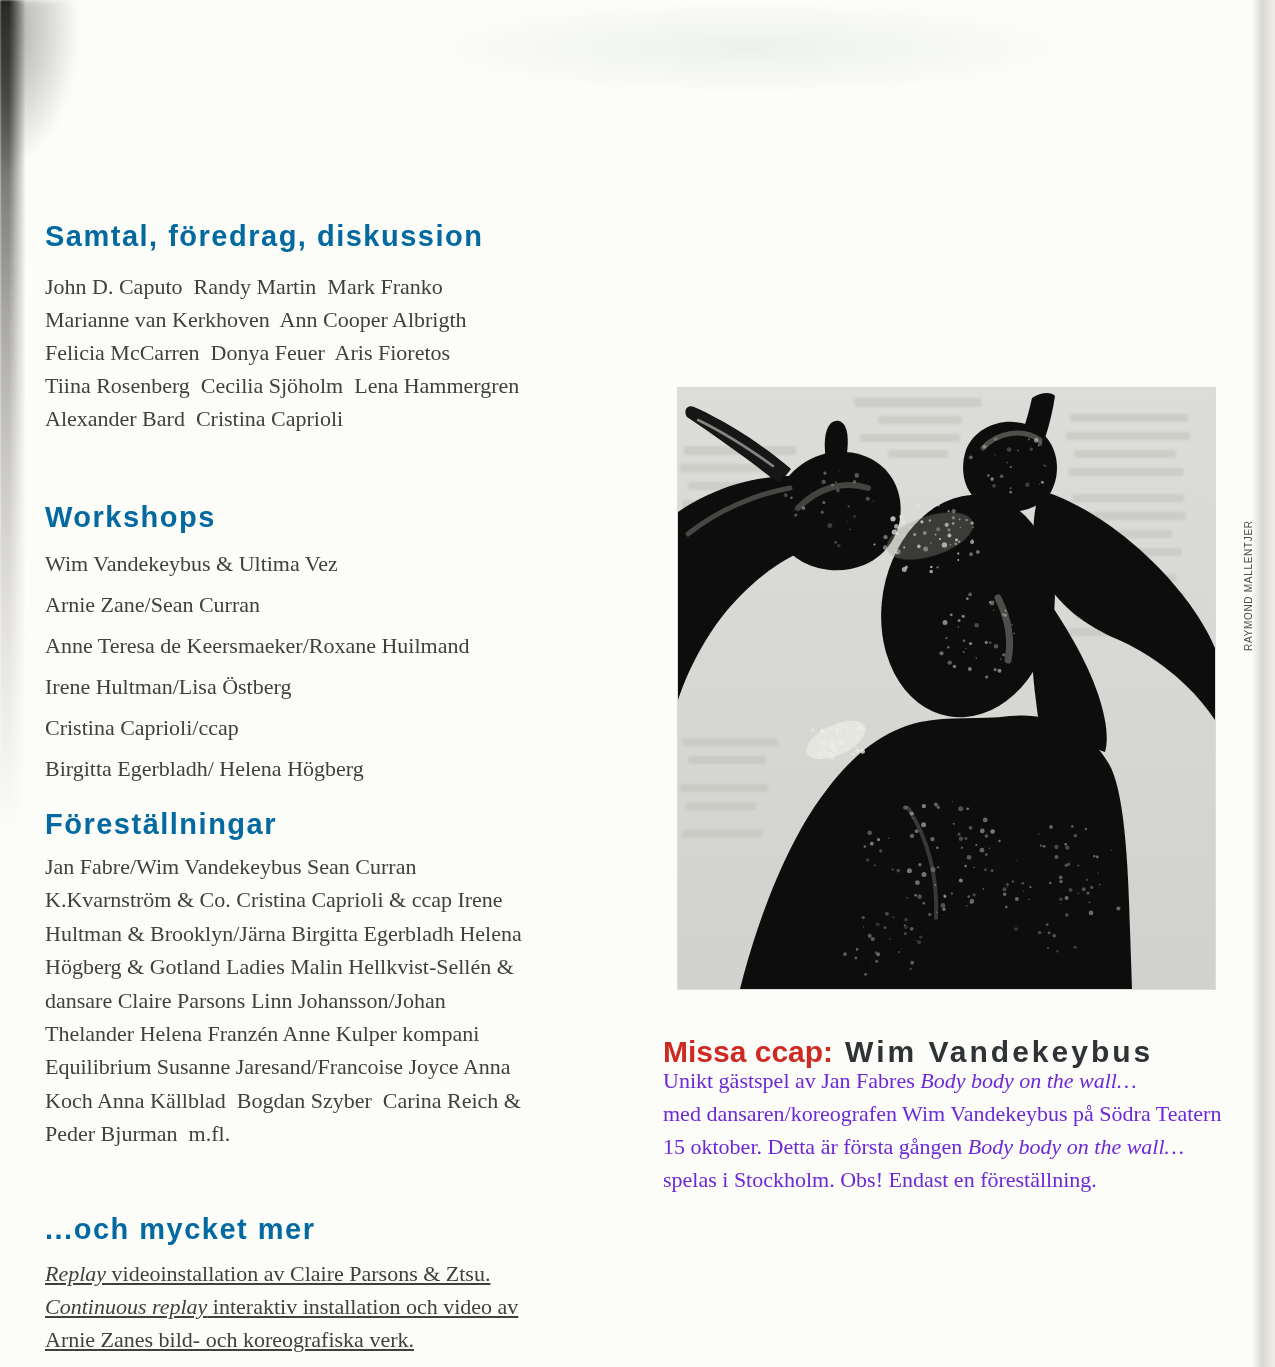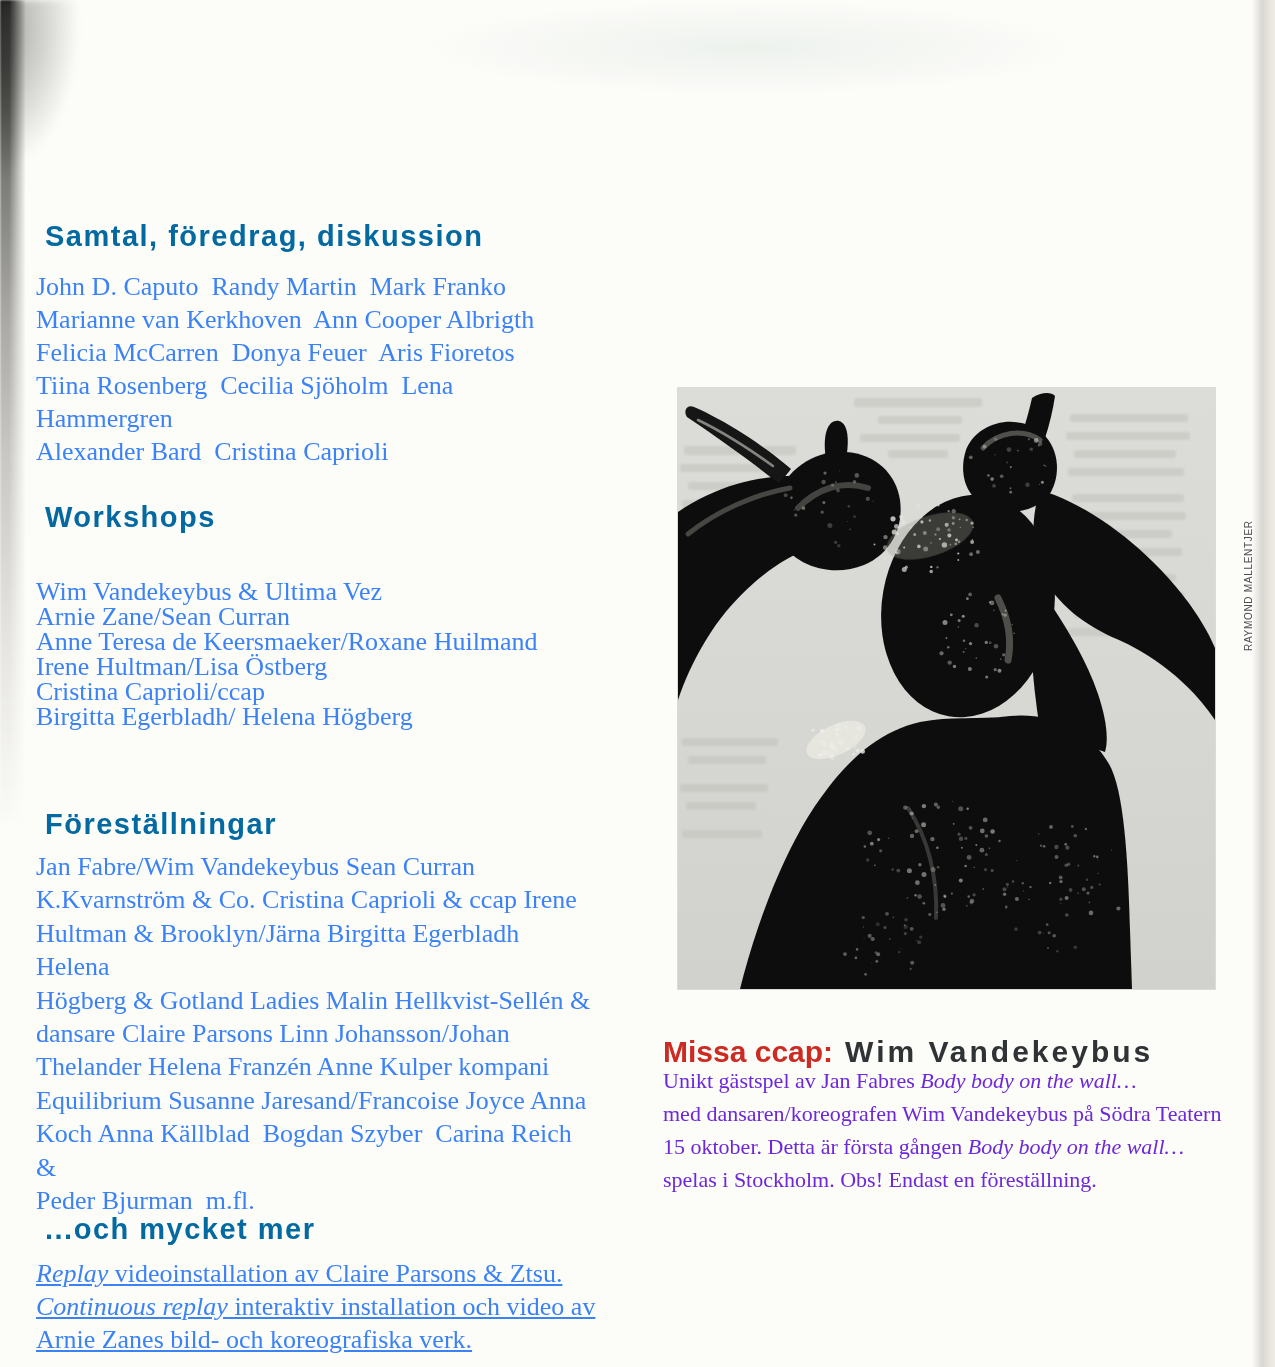--- a/index.html
+++ b/index.html
@@ -35,25 +35,25 @@
   .gold-h{
     position:absolute;left:45px;
     font-family:"Liberation Sans", sans-serif;font-weight:bold;
     font-size:29px;letter-spacing:1.5px;color:#0369a1;white-space:nowrap;
   }
   #h-talks{top:196px;}
   #h-workshops{top:477px;}
   #h-perf{top:784px;text-align:center;}
   #h-more{top:1189px;}
   .body-block{
-    position:absolute;left:36px;width:560px;
-    font-size:26px;line-height:33px;white-space:pre-wrap;color:#3b82f6;
+    position:absolute;left:45px;width:560px;
+    font-size:22px;line-height:33px;white-space:pre-wrap;color:#404040;
   }
   #talks-names{top:270px;}
-  #workshops-list{top:543px;line-height:25px;margin-top:36px;}
+  #workshops-list{top:543px;line-height:41px;}
   #perf-list{top:850px;line-height:33.4px;}
   #more-text{top:1257px;text-decoration:underline;}
   i{font-style:italic;}
   
   #photo{
     position:absolute;left:678px;top:388px;width:537px;height:601px;
     box-shadow:0 0 0 1px rgba(120,120,116,0.25);
   }
   #credit{
     position:absolute;left:1243px;top:413px;height:238px;width:14px;

